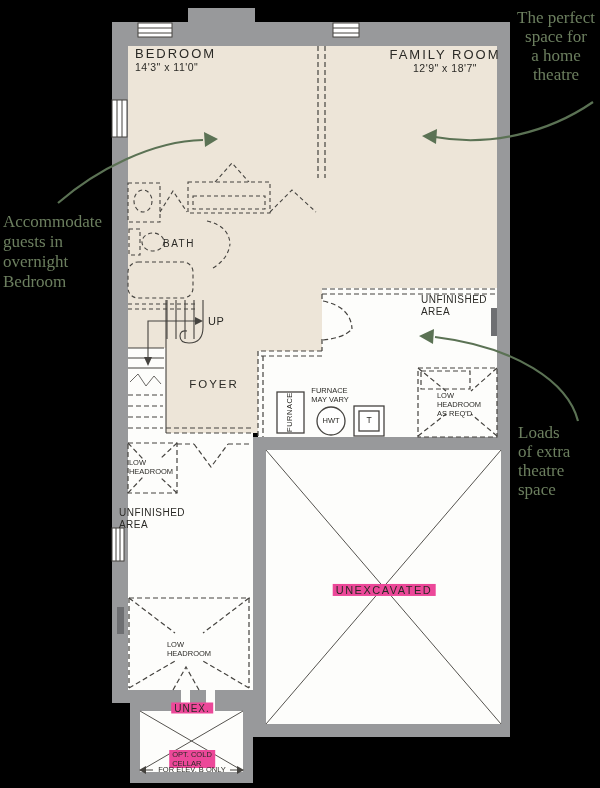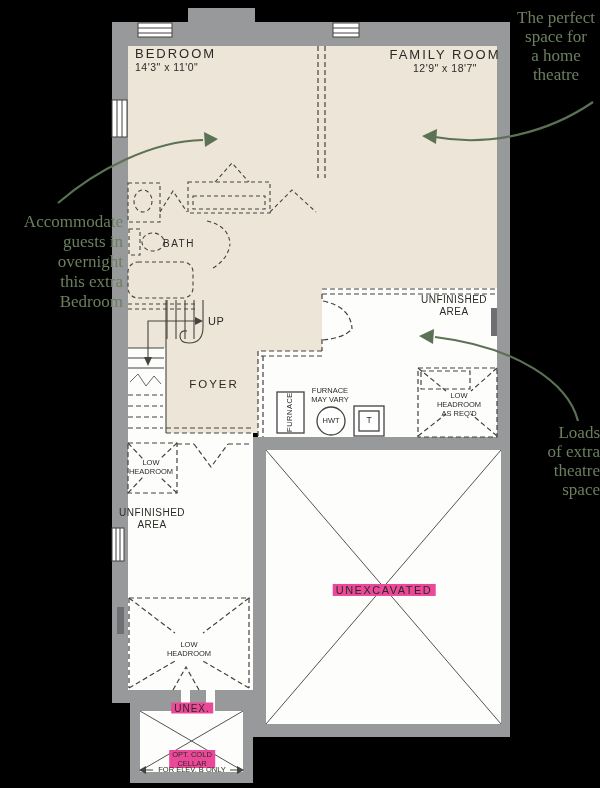--- a/index.html
+++ b/index.html
@@ -1,20 +1,20 @@
 <!DOCTYPE html>
 <html><head>
 <meta charset="utf-8">
 <style>
   html,body{margin:0;padding:0;background:#000;}
   #stage{position:relative;width:600px;height:788px;background:#000;overflow:hidden;}
   #plan-svg{position:absolute;left:0;top:0;}
   .plan-lbl{position:absolute;font-family:"Liberation Sans",sans-serif;color:#2B2A26;
             white-space:nowrap;line-height:1.1;}
-  .center{transform:translateX(-50%);text-align:center;}
+  .center{transform:translateX(-50%);}
   .mid{transform:translate(-50%,-50%);text-align:right;}
   .rot{transform:translate(-50%,-50%) rotate(-90deg);}
   .wbg{background:#ec4899;padding:0 3px;}
   .green-note{position:absolute;font-family:"Liberation Serif",serif;color:#6C7F5F;}
 </style>
 </head>
 <body>
 
 <div id="stage">
 
@@ -199,28 +199,27 @@
 
 <div class="plan-lbl center" style="left:192px;top:766px;font-size:7.5px">FOR ELEV. B ONLY</div>
 
 <div class="green-note" style="left:508px;top:8px;width:96px;text-align:center;font-size:17px;line-height:19px">
   <div>The perfect</div>
   <div>space for</div>
   <div>a home</div>
   <div>theatre</div>
 </div>
 
-<div class="green-note" style="left:3px;top:212px;width:120px;text-align:right;font-size:17px;line-height:20px">
+<div class="green-note" style="left:3px;top:212px;width:120px;text-align:left;font-size:17px;line-height:20px">
   <div>Accommodate</div>
   <div>guests in</div>
   <div>overnight</div>
-  <div>this extra</div>
   <div>Bedroom</div>
 </div>
 
-<div class="green-note" style="left:518px;top:423px;width:82px;text-align:right;font-size:17px;line-height:19px">
+<div class="green-note" style="left:518px;top:423px;width:82px;font-size:17px;line-height:19px">
   <div>Loads</div>
   <div>of extra</div>
   <div>theatre</div>
   <div>space</div>
 </div>
 
 </div>
 
 </body></html>

